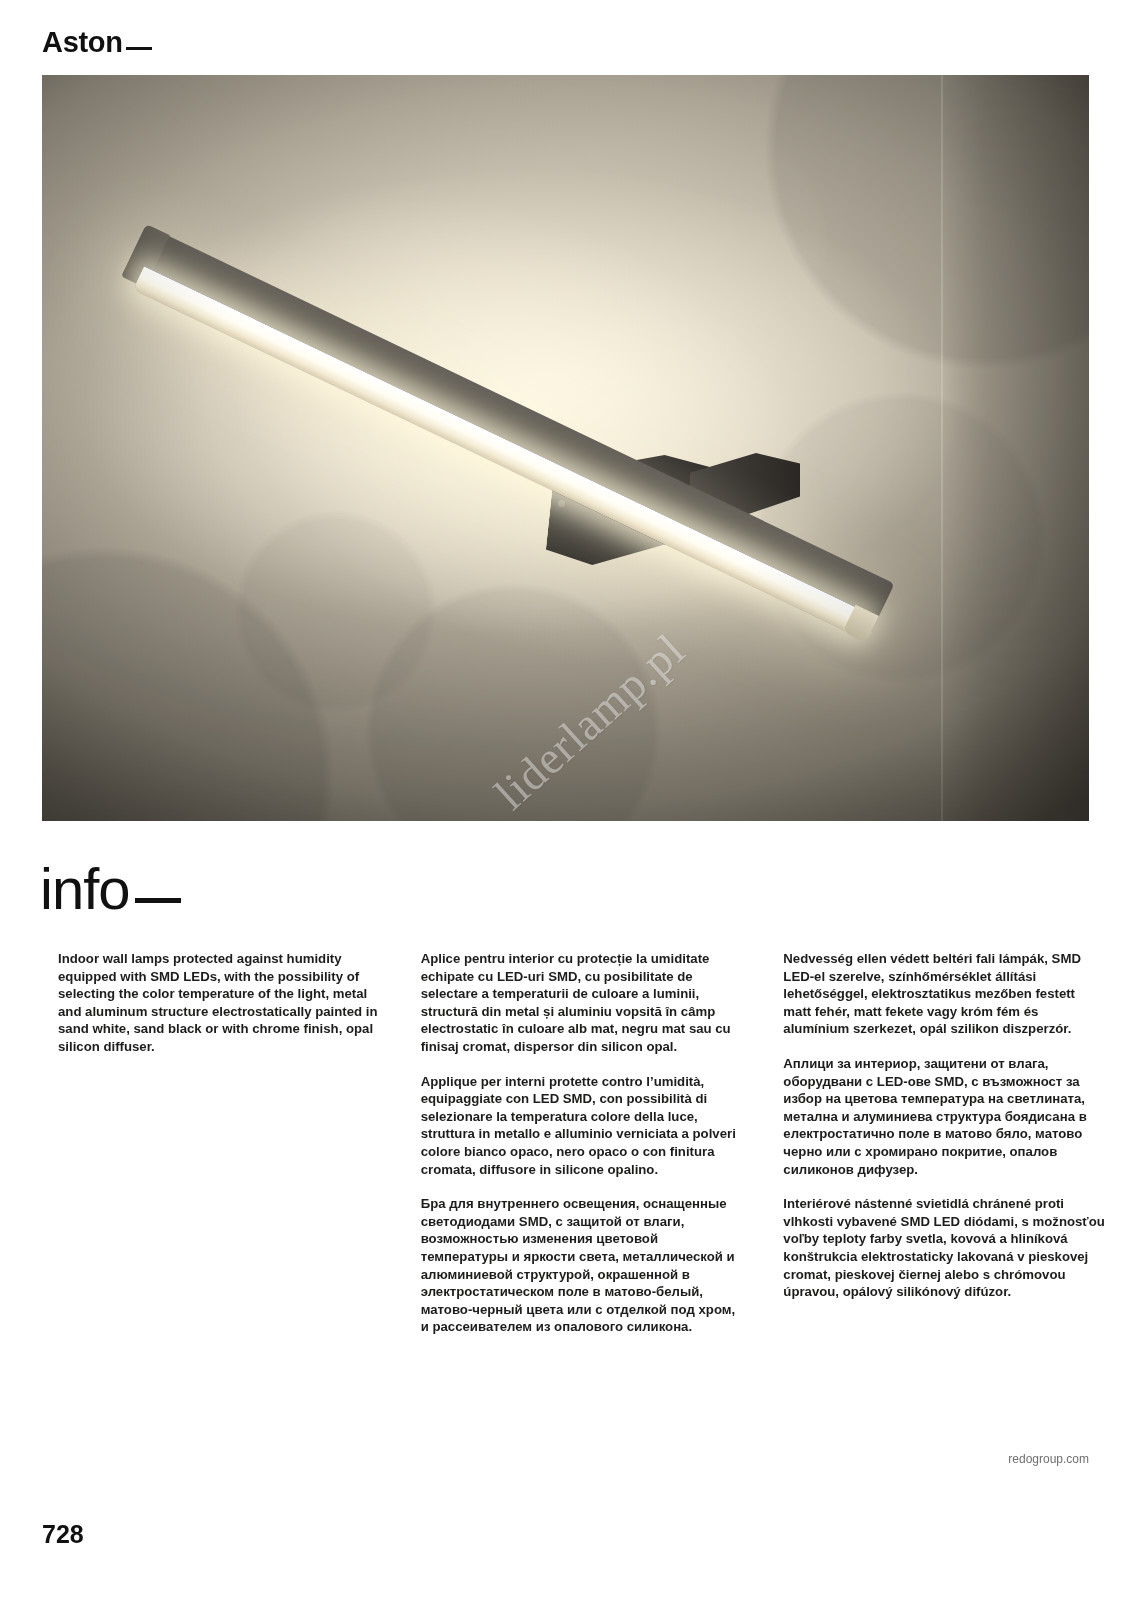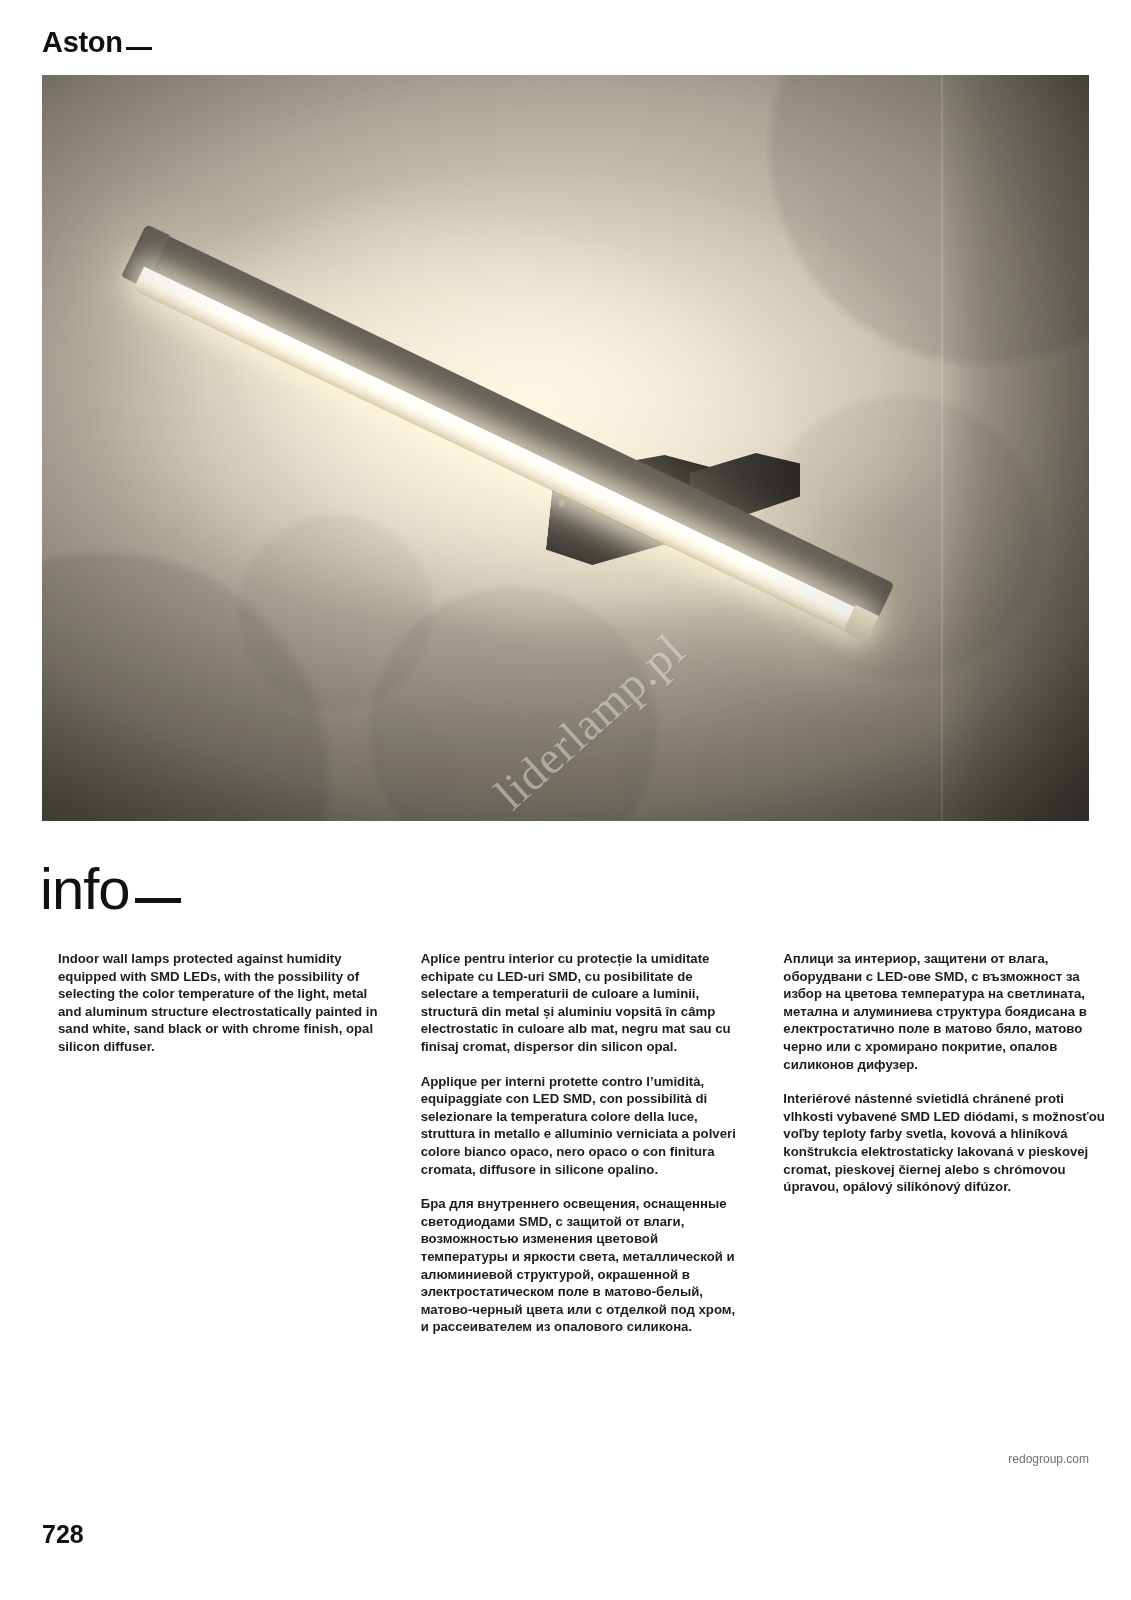--- a/index.html
+++ b/index.html
@@ -273,20 +273,21 @@
       <p class="para bold">Indoor wall lamps protected against humidity equipped with SMD LEDs, with the possibility of selecting the color temperature of the light, metal and aluminum structure electrostatically painted in sand white, sand black or with chrome finish, opal silicon diffuser.</p>
     </div>
 
     <div class="col">
       <p class="para">Aplice pentru interior cu protecție la umiditate echipate cu LED-uri SMD, cu posibilitate de selectare a temperaturii de culoare a luminii, structură din metal și aluminiu vopsită în câmp electrostatic în culoare alb mat, negru mat sau cu finisaj cromat, dispersor din silicon opal.</p>
       <p class="para">Applique per interni protette contro l’umidità, equipaggiate con LED SMD, con possibilità di selezionare la temperatura colore della luce, struttura in metallo e alluminio verniciata a polveri colore bianco opaco, nero opaco o con finitura cromata, diffusore in silicone opalino.</p>
       <p class="para">Бра для внутреннего освещения, оснащенные светодиодами SMD, с защитой от влаги, возможностью изменения цветовой температуры и яркости света, металлической и алюминиевой структурой, окрашенной в электростатическом поле в матово-белый, матово-черный цвета или с отделкой под хром, и рассеивателем из опалового силикона.</p>
     </div>
 
     <div class="col">
+      <p class="para">Nedvesség ellen védett beltéri fali lámpák, SMD LED-el szerelve, színhőmérséklet állítási lehetőséggel, elektrosztatikus mezőben festett matt fehér, matt fekete vagy króm fém és alumínium szerkezet, opál szilikon diszperzór.</p>
       <p class="para">Аплици за интериор, защитени от влага, оборудвани с LED-ове SMD, с възможност за избор на цветова температура на светлината, метална и алуминиева структура боядисана в електростатично поле в матово бяло, матово черно или с хромирано покритие, опалов силиконов дифузер.</p>
       <p class="para">Interiérové nástenné svietidlá chránené proti vlhkosti vybavené SMD LED diódami, s možnosťou voľby teploty farby svetla, kovová a hliníková konštrukcia elektrostaticky lakovaná v pieskovej cromat, pieskovej čiernej alebo s chrómovou úpravou, opálový silikónový difúzor.</p>
     </div>
 
   </div>
 
   <div class="page-number">728</div>
   <div class="site">redogroup.com</div>
 
 </div>

